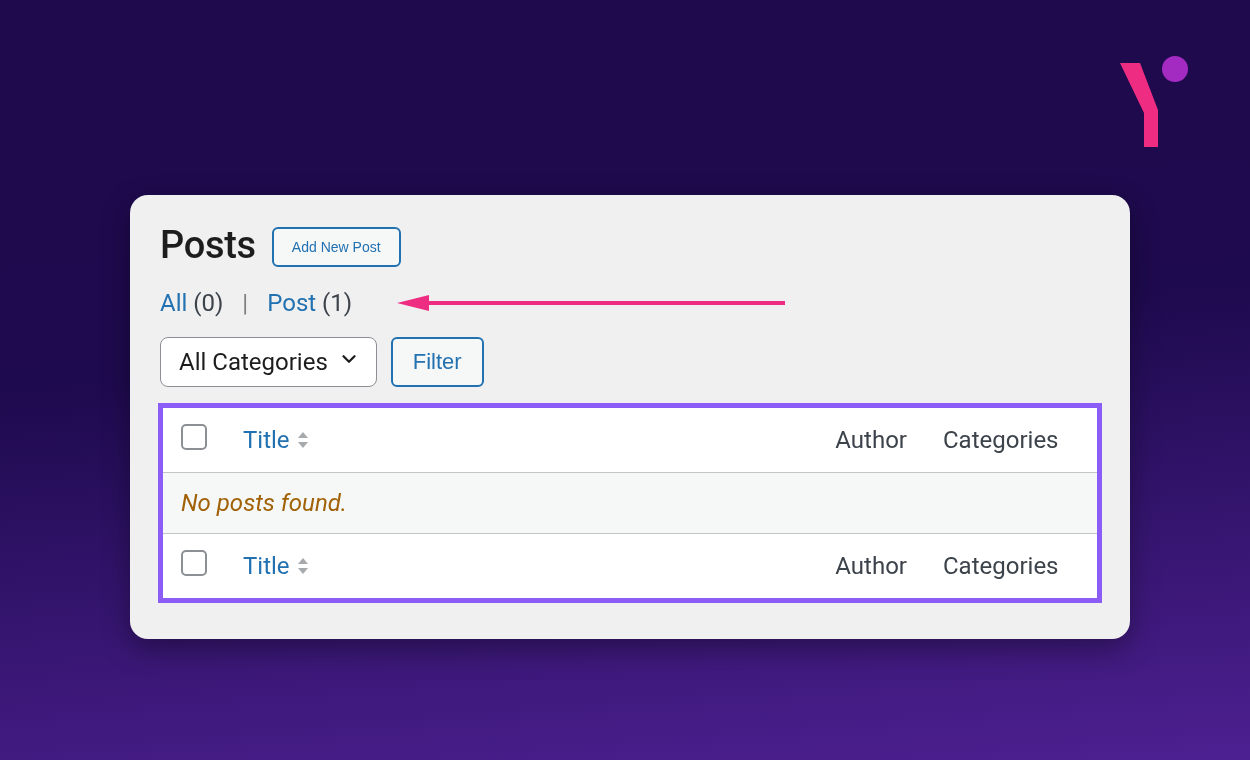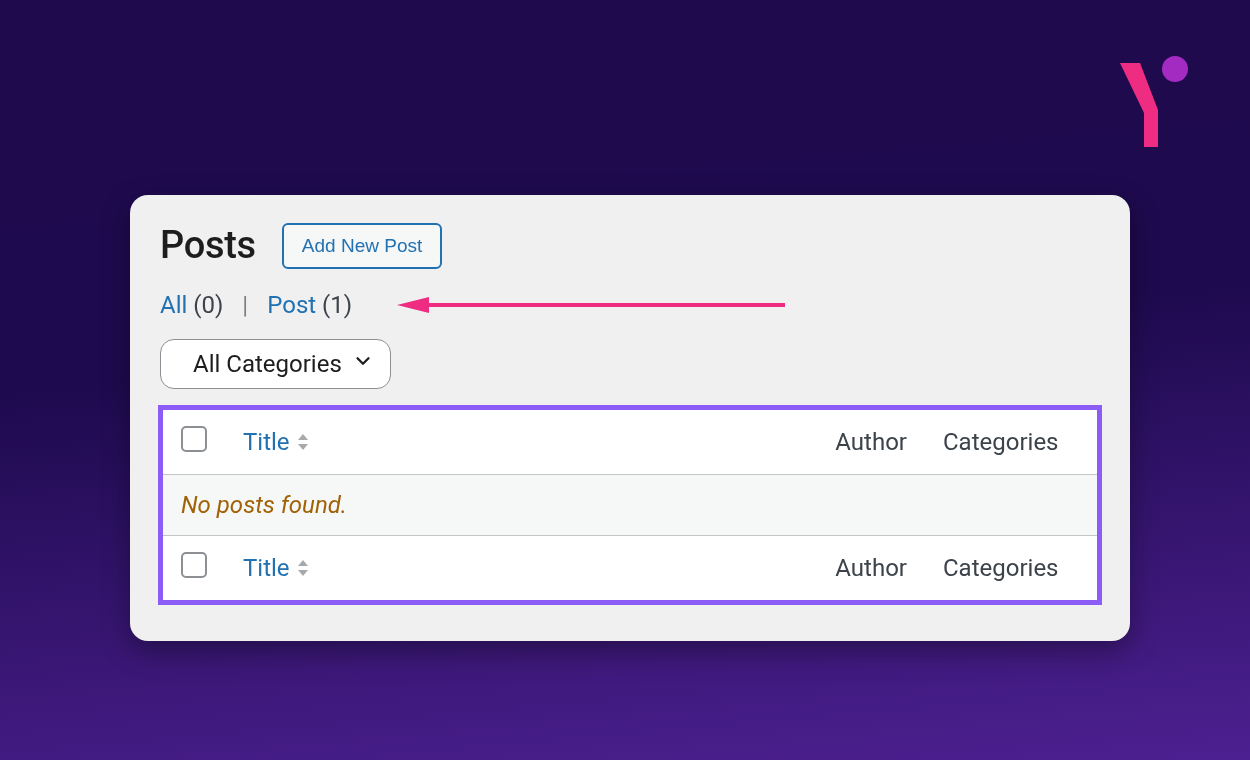--- a/index.html
+++ b/index.html
@@ -22,33 +22,33 @@
     top: 195px;
     left: 130px;
     width: 1000px;
     background: #f0f0f1;
     border-radius: 18px;
     box-shadow: 0 10px 28px rgba(0,0,0,0.35);
     padding: 28px 28px 36px 28px;
   }
   .heading-row {
     display: flex;
-    align-items: flex-start;
-    gap: 26px;
+    align-items: flex-end;
+    gap: 16px;
     margin-bottom: 22px;
     padding-left: 2px;
   }
   .page-title {
     font-size: 38px;
     font-weight: 500;
     color: #1d1d1d;
     letter-spacing: -0.3px;
   }
   .btn-outline {
-    font-size: 19px;
+    font-size: 14px;
     color: #2271b1;
     background: #f6f7f7;
     border: 2px solid #2271b1;
     border-radius: 6px;
     padding: 10px 18px;
     font-weight: 400;
     cursor: pointer;
   }
   .status-filters {
     display: flex;
@@ -73,22 +73,22 @@
     align-items: stretch;
     margin-bottom: 16px;
     padding-left: 2px;
   }
   .select-wrap {
     display: flex;
     align-items: center;
     gap: 10px;
     background: #fff;
     border: 1.5px solid #8c8f94;
-    border-radius: 14px;
-    padding: 10px 16px 10px 32px;
+    border-radius: 8px;
+    padding: 10px 16px 10px 18px;
     font-size: 24px;
     color: #1d1d1d;
     cursor: pointer;
   }
   .filter-btn {
     font-size: 22px;
     color: #2271b1;
     background: #f6f7f7;
     border: 2px solid #2271b1;
     border-radius: 6px;
@@ -179,20 +179,21 @@
 
   <div class="controls-row">
     <div class="select-wrap">
       <span>All Categories</span>
       <span>
         <svg width="22" height="22" viewBox="0 0 24 24">
             <path d="M6 9l6 6 6-6" fill="none" stroke="#1d1d1d" stroke-width="2.5" stroke-linecap="round" stroke-linejoin="round"></path>
           </svg>
       </span>
     </div>
+    <button class="filter-btn">Filter</button>
   </div>
 
   <table class="table">
     <thead>
       <tr>
         <th class="col-cb">
           <span class="cb"></span>
         </th>
         <th class="col-title">
           <span class="sortable">

